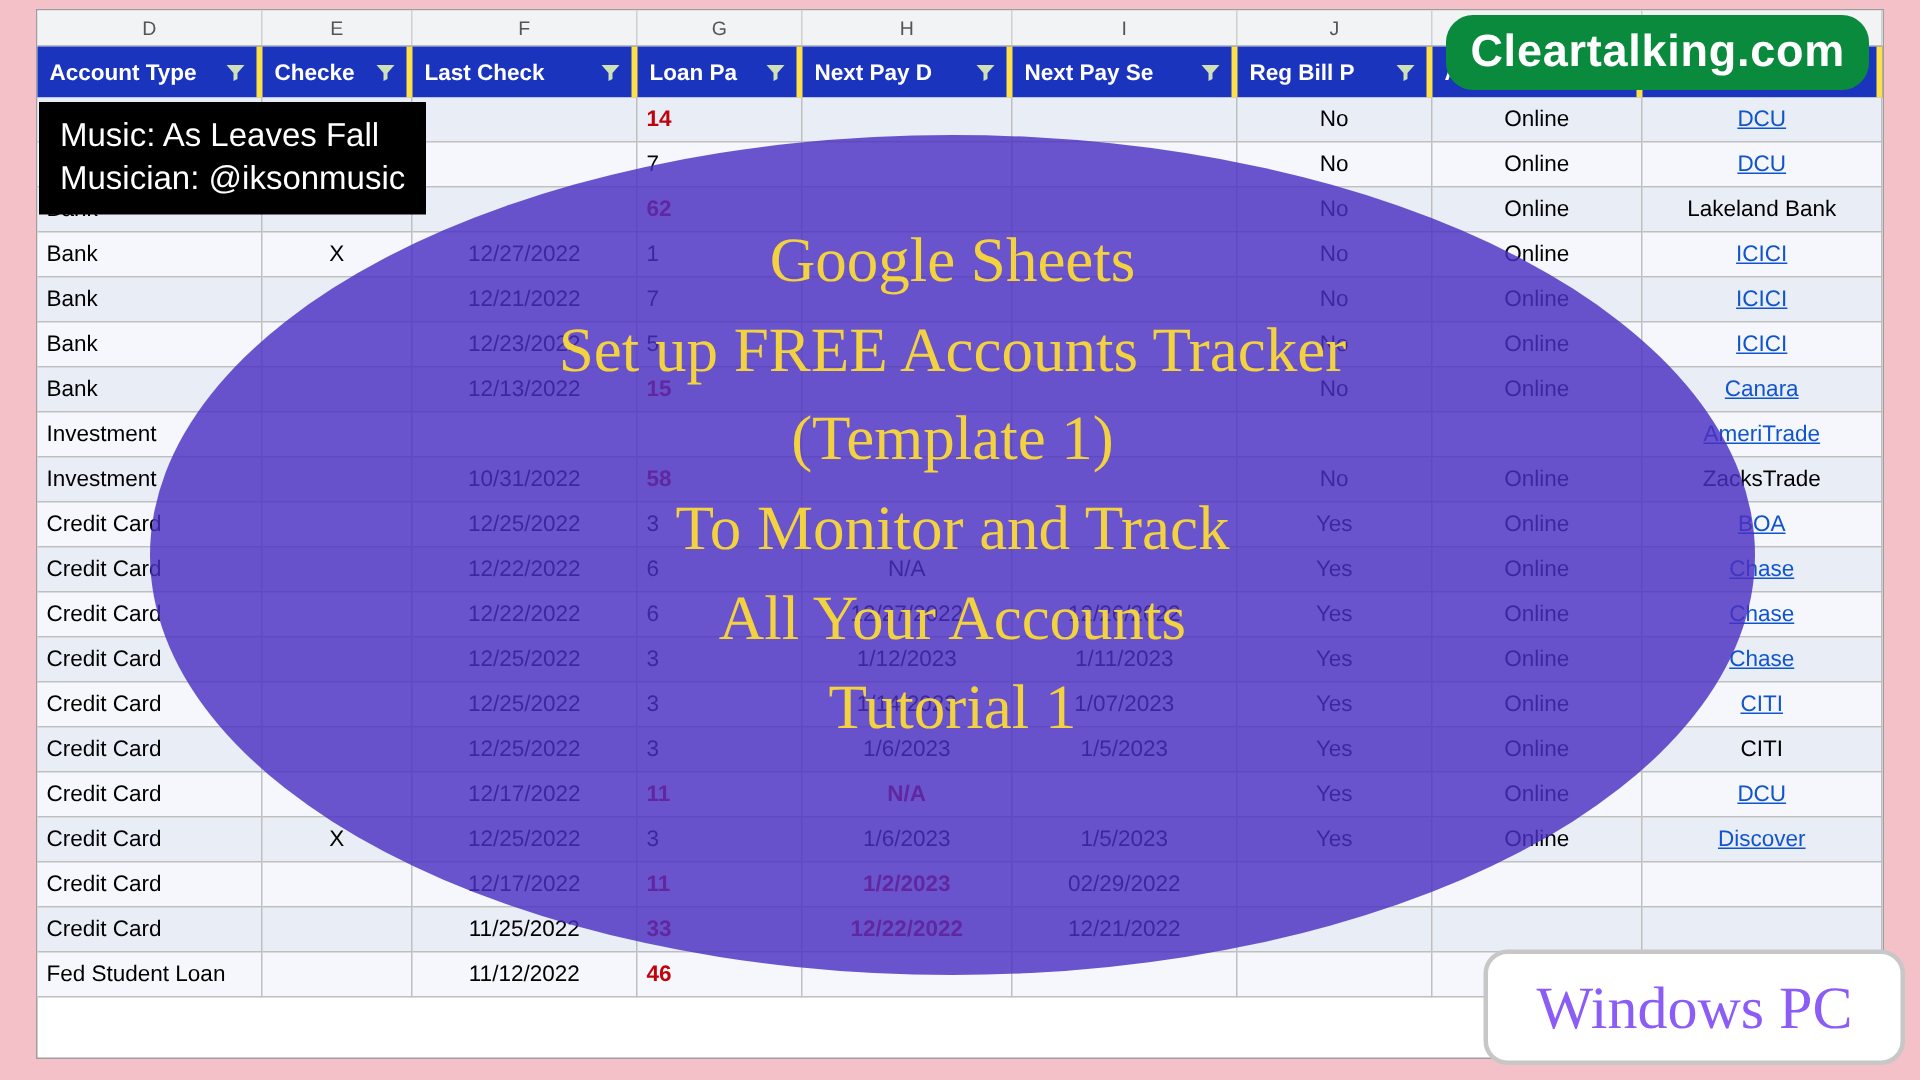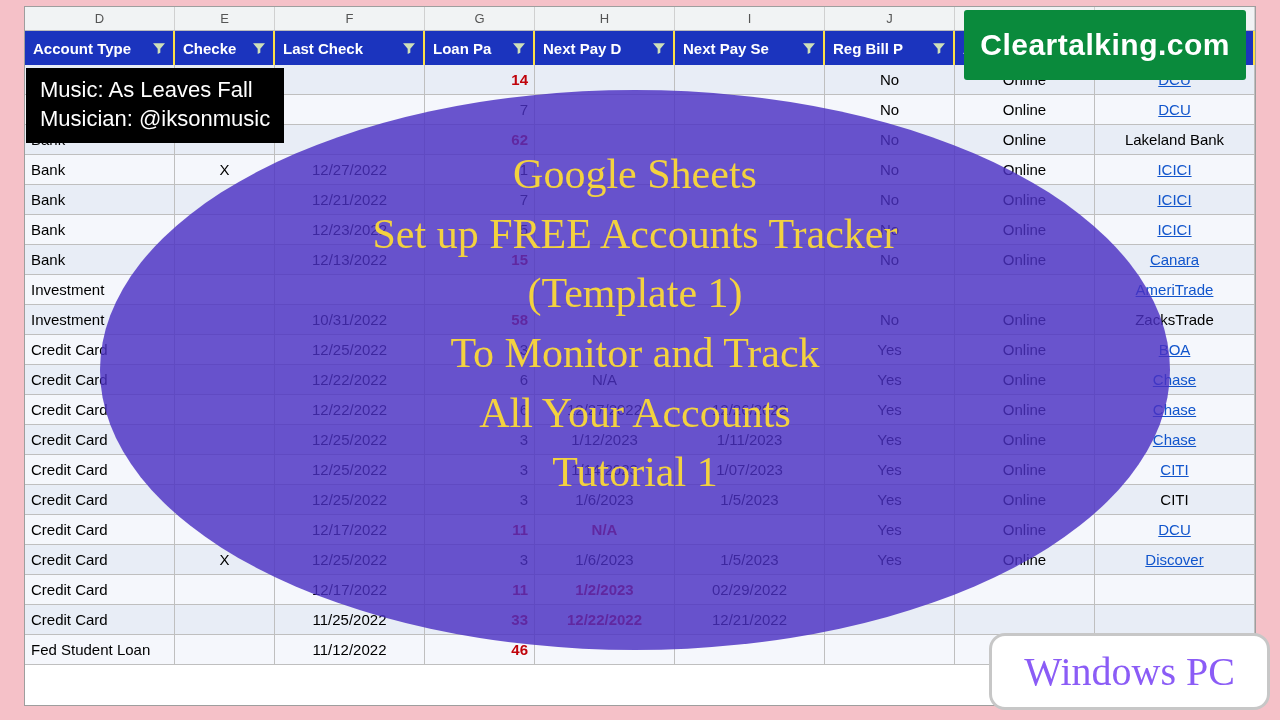--- a/index.html
+++ b/index.html
@@ -3,47 +3,47 @@
 <meta charset="utf-8">
 <style>
   * { margin:0; padding:0; box-sizing:border-box; }
   body { width:1280px; height:720px; background:#f5c1c8; font-family:Arial,Helvetica,sans-serif; overflow:hidden; position:relative; }
   .sheet-frame { position:absolute; left:24px; top:6px; width:1232px; height:700px; background:#fff; border:1px solid #9e9e9e; }
   
   .col-letters { display:flex; height:24px; border-bottom:1px solid #bcbcbc; background:#f1f3f4; font-size:13px; color:#555; }
   .col-letters div { border-right:1px solid #d0d0d0; display:flex; align-items:center; justify-content:center; }
   
   .hdr-row { display:flex; height:34px; background:#1b34be; color:#fff; font-weight:bold; font-size:15px; }
-  .hdr-row .hcell { display:flex; align-items:center; justify-content:space-between; padding:0 6px 0 8px; border-right:2px solid #fde047; }
+  .hdr-row .hcell { display:flex; align-items:center; justify-content:space-between; padding:0 6px 0 8px; border-right:4px solid #fde047; }
   .filter-icon { width:16px; height:16px; flex:none; }
   .filter-icon svg { width:16px; height:16px; }
   
   .data-row { display:flex; height:30px; font-size:15px; }
   .data-row .dcell { border-right:1px solid #bfbfbf; border-bottom:1px solid #bfbfbf; display:flex; align-items:center; padding:0 6px; overflow:hidden; white-space:nowrap; }
   .alt0 { background:#e8edf6; }
   .alt1 { background:#f5f7fc; }
   .center { justify-content:center; }
-  .right  { justify-content:flex-end; }
+  .right  { justify-content:flex-start; }
   .red-val { color:#c0030a; font-weight:bold; }
   .link-val { color:#1155cc; text-decoration:underline; }
   
   .cD { width:150px; }
   .cE { width:100px; }
   .cF { width:150px; }
   .cG { width:110px; }
   .cH { width:140px; }
   .cI { width:150px; }
   .cJ { width:130px; }
   .cK { width:140px; }
   .cL { width:160px; }
   
   .big-ellipse { position:absolute; left:100px; top:90px; width:1070px; height:560px; background:#4b2fc2; opacity:.82; border-radius:50%; }
   .title-txt { position:absolute; left:120px; top:145px; width:1030px; text-align:center; color:#f3d23f; font-size:42px; line-height:1.42; font-family:Georgia,serif; }
   .music-box { position:absolute; left:26px; top:68px; background:#000; color:#fff; padding:8px 14px 10px 14px; font-size:22px; line-height:1.3; }
-  .brand-badge { position:absolute; right:34px; top:10px; background:#0a8a3c; color:#fff; font-size:30px; font-weight:600; padding:18px 16px; border-radius:3px; letter-spacing:.5px; }
+  .brand-badge { position:absolute; right:34px; top:10px; background:#0a8a3c; color:#fff; font-size:30px; font-weight:600; padding:8px 16px; border-radius:18px; letter-spacing:.5px; }
   .platform-badge { position:absolute; right:10px; bottom:10px; background:#fff; border:3px solid #c7c7c7; color:#8b5cf6; font-family:'Times New Roman',serif; font-size:40px; padding:12px 32px; border-radius:16px; font-weight:500; }
 </style>
 </head>
 <body>
 
 <div class="sheet-frame">
   <div class="col-letters" id="colletters">
       <div class="cD">D</div>
       <div class="cE">E</div>
       <div class="cF">F</div>

